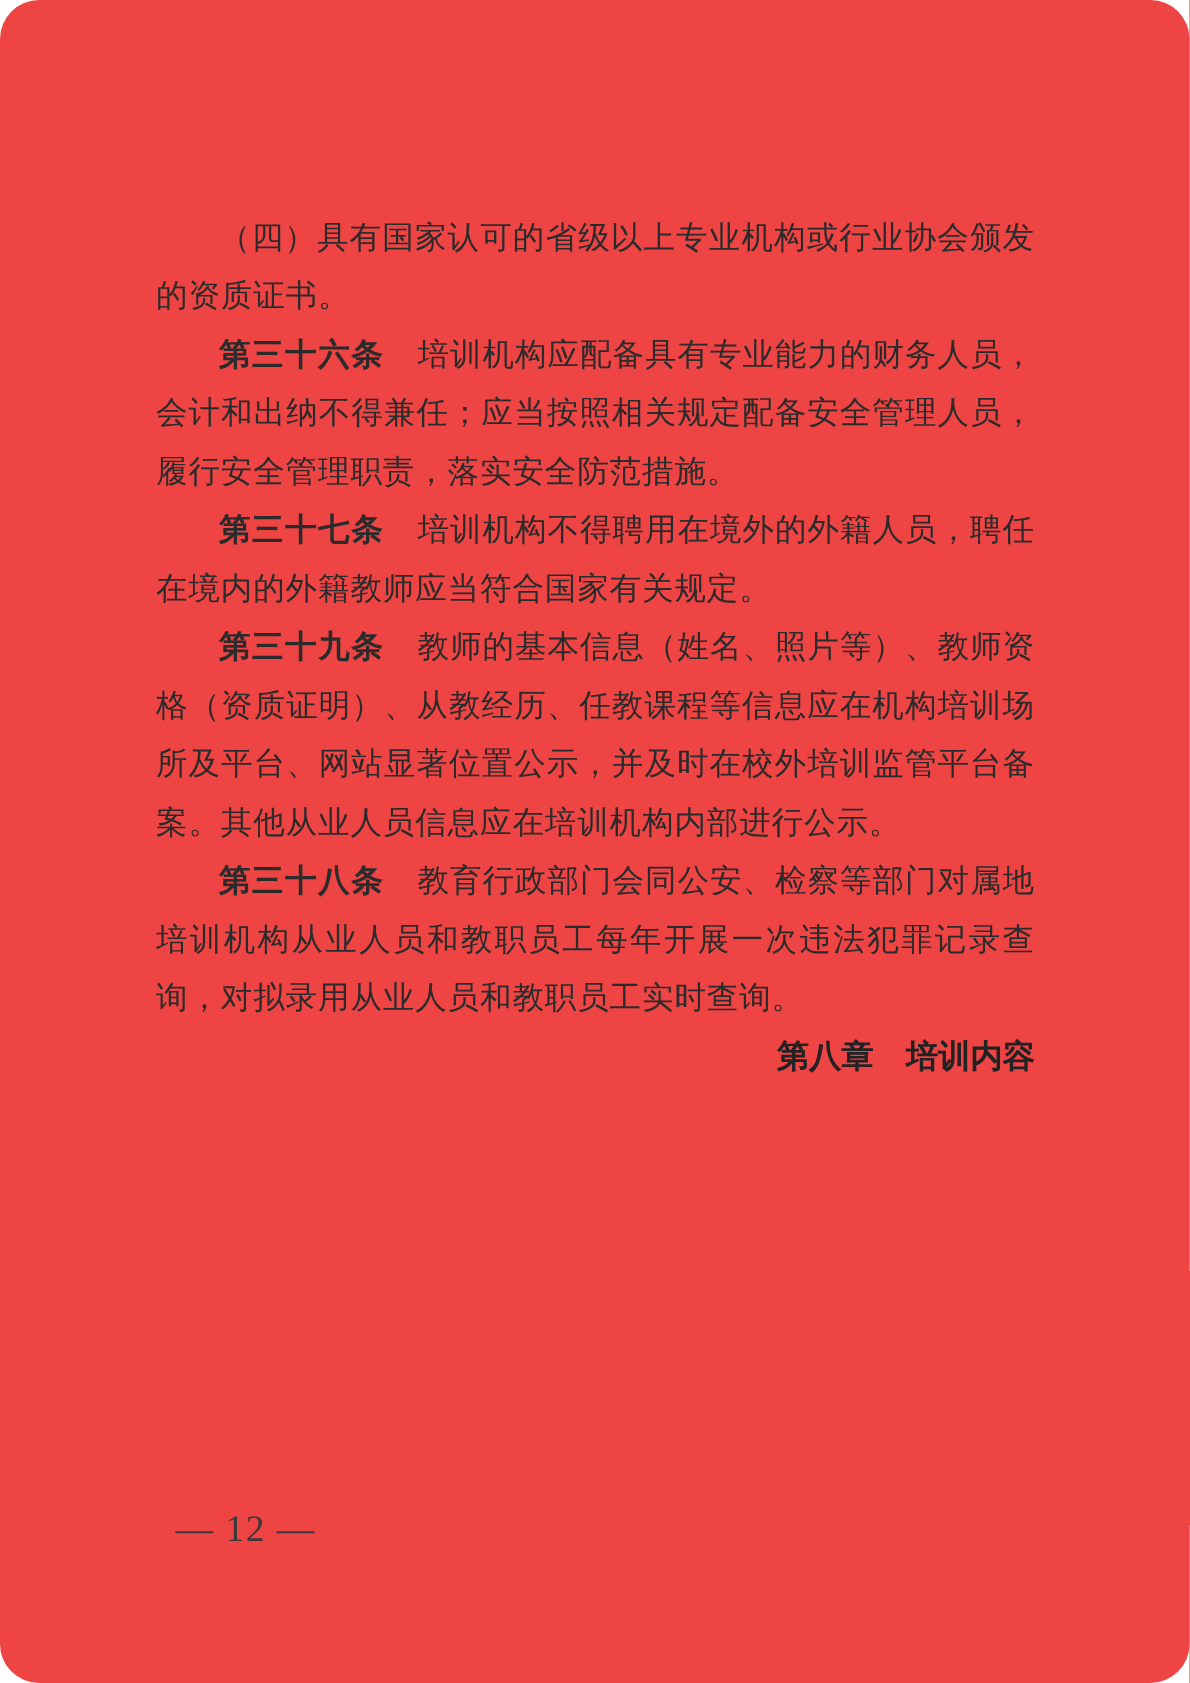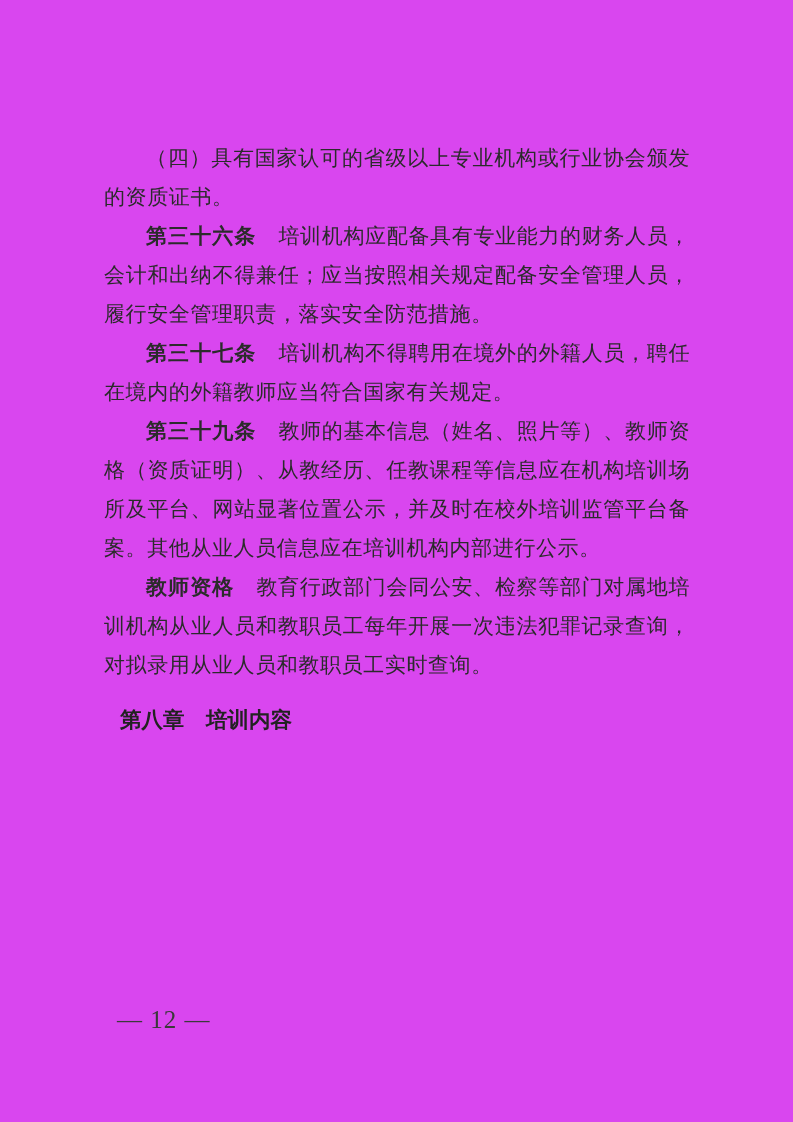--- a/index.html
+++ b/index.html
@@ -12,21 +12,22 @@
     height: 1122px;
     background: #ffffff;
     font-family: "Liberation Serif", "DejaVu Serif", serif;
     color: #2b2b2b;
     position: relative;
     overflow: hidden;
   }
   .page {
     position: absolute;
     inset: 0;
-    background: #d946ef;
+    background: #ef4444;
+    border-radius: 26px;
   }
   .content {
     position: absolute;
     left: 104px;
     width: 586px;
     top: 139px;
   }
   p.body-paragraph {
     margin: 0;
     font-size: 21px;
@@ -34,24 +35,24 @@
     text-align: justify;
     text-indent: 2em;
     letter-spacing: 0.6px;
   }
   .article-lead {
     font-weight: bold;
     letter-spacing: 1px;
     font-family: Liberation Serif, serif;
   }
   p.chapter-heading {
-    margin: 16px;
+    margin: 0;
     font-size: 21.5px;
     line-height: 39px;
-    text-align: left;
+    text-align: right;
     text-indent: 0;
     font-family: "Liberation Sans", "DejaVu Sans", sans-serif;
     font-weight: bold;
     color: #222222;
   }
   .footer {
     position: absolute;
     left: 117px;
     top: 1005px;
     font-size: 25px;
@@ -63,19 +64,19 @@
 </style>
 </head>
 <body>
 
 <div class="page">
   <main class="content" id="paragraphs-container">
       <p class="body-paragraph"><span>（四）具有国家认可的省级以上专业机构或行业协会颁发的资质证书。</span></p>
       <p class="body-paragraph"><b class="article-lead">第三十六条　</b><span>培训机构应配备具有专业能力的财务人员，会计和出纳不得兼任；应当按照相关规定配备安全管理人员，履行安全管理职责，落实安全防范措施。</span></p>
       <p class="body-paragraph"><b class="article-lead">第三十七条　</b><span>培训机构不得聘用在境外的外籍人员，聘任在境内的外籍教师应当符合国家有关规定。</span></p>
       <p class="body-paragraph"><b class="article-lead">第三十九条　</b><span>教师的基本信息（姓名、照片等）、教师资格（资质证明）、从教经历、任教课程等信息应在机构培训场所及平台、网站显著位置公示，并及时在校外培训监管平台备案。其他从业人员信息应在培训机构内部进行公示。</span></p>
-      <p class="body-paragraph"><b class="article-lead">教师资格　</b><span>教育行政部门会同公安、检察等部门对属地培训机构从业人员和教职员工每年开展一次违法犯罪记录查询，对拟录用从业人员和教职员工实时查询。</span></p>
+      <p class="body-paragraph"><b class="article-lead">第三十八条　</b><span>教育行政部门会同公安、检察等部门对属地培训机构从业人员和教职员工每年开展一次违法犯罪记录查询，对拟录用从业人员和教职员工实时查询。</span></p>
       <p class="chapter-heading"><span>第八章　培训内容</span></p>
     </main>
   <footer class="footer">
     <span>— 12 —</span>
   </footer>
 </div>
 
 </body></html>

